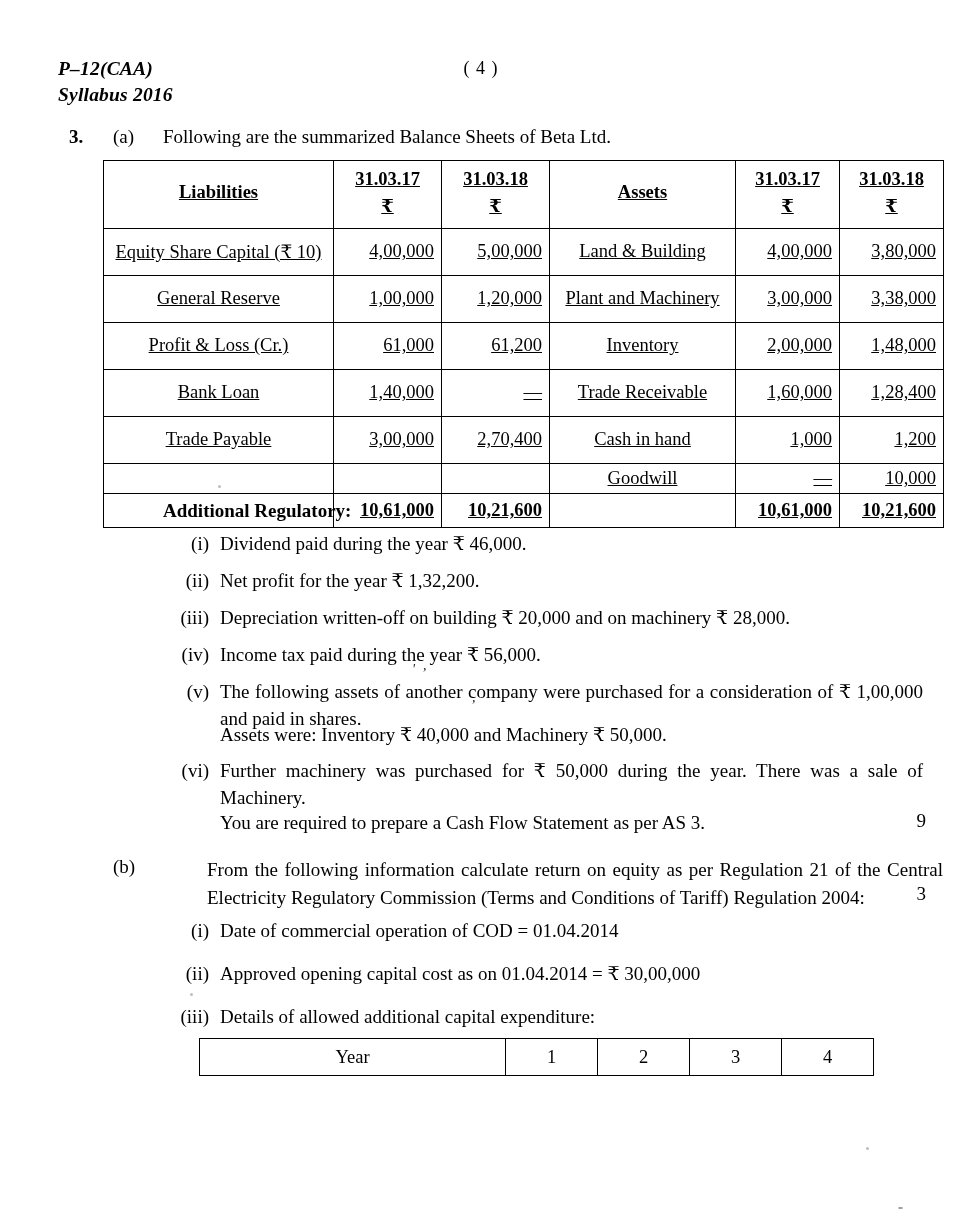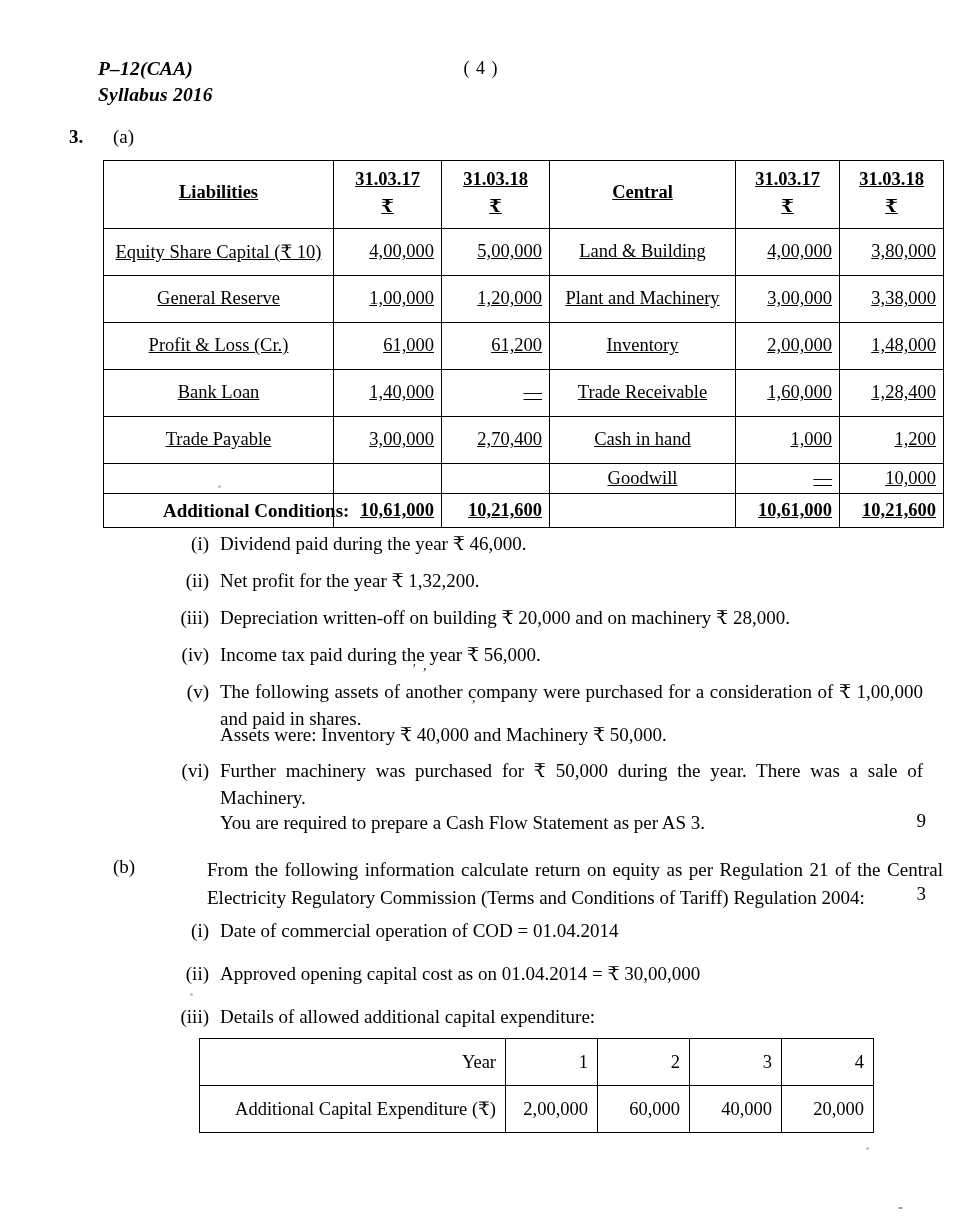--- a/index.html
+++ b/index.html
@@ -28,21 +28,21 @@
   .hdr {
     position: absolute;
     top: 56px;
     left: 58px;
     font-weight: bold;
     font-style: italic;
     font-size: 19.5px;
     line-height: 1.35;
     letter-spacing: 0.2px;
   }
-  .hdr div { white-space: nowrap; margin-left: 40px; }
+  .hdr div { white-space: nowrap; }
   .pageno {
     position: absolute;
     top: 58px;
     left: 0;
     width: 962px;
     text-align: center;
     font-size: 18px;
     letter-spacing: 1px;
   }
 
@@ -172,22 +172,22 @@
     top: 1038px;
     left: 199px;
     width: 674px;
     border-collapse: collapse;
     font-size: 18.5px;
     table-layout: fixed;
   }
   table.capex td {
     border: 1.4px solid #000;
     padding: 4px 9px;
-    height: 47px;
-    text-align: right;
+    height: 37px;
+    text-align: center;
     vertical-align: middle;
   }
   .cx-head { width: 306px; }
   .cx-y { width: 92px; }
 
   
   .artifact {
     position: absolute;
     font-size: 14px;
     color: #222;
@@ -206,37 +206,38 @@
 <div class="page">
 
   <div class="hdr">
     <div>P–12(CAA)</div>
     <div>Syllabus 2016</div>
   </div>
   <div class="pageno">( 4 )</div>
 
   <div class="qnum">3.</div>
   <div class="qpart">(a)</div>
+  <div class="qtext">Following are the summarized Balance Sheets of Beta Ltd.</div>
 
   <table class="bs">
     <thead>
       <tr>
         <th class="c-label">
           <span>Liabilities</span>
         </th>
         <th class="c-amt">
           <span>31.03.17</span>
           <span class="rup">₹</span>
         </th>
         <th class="c-amt">
           <span>31.03.18</span>
           <span class="rup">₹</span>
         </th>
         <th class="c-label2">
-          <span>Central</span>
+          <span>Assets</span>
         </th>
         <th class="c-amt2">
           <span>31.03.17</span>
           <span class="rup">₹</span>
         </th>
         <th class="c-amt2">
           <span>31.03.18</span>
           <span class="rup">₹</span>
         </th>
       </tr>
@@ -294,21 +295,21 @@
         <td class="lbl"></td>
         <td class="amt">10,61,000</td>
         <td class="amt">10,21,600</td>
         <td class="lbl"></td>
         <td class="amt">10,61,000</td>
         <td class="amt">10,21,600</td>
       </tr>
     </tbody>
   </table>
 
-  <div class="addinfo">Additional Conditions:</div>
+  <div class="addinfo">Additional Regulatory:</div>
 
   <div class="li" style="top:531px; left:163px; width:740px;">
     <span class="mk">(i)</span>
     <span class="bd">Dividend paid during the year ₹ 46,000.</span>
   </div>
 
   <div class="li" style="top:568px; left:163px; width:740px;">
     <span class="mk">(ii)</span>
     <span class="bd">Net profit for the year ₹ 1,32,200.</span>
   </div>
@@ -358,27 +359,20 @@
   </div>
 
   <table class="capex">
     <tbody>
       <tr>
         <td class="cx-head">Year</td>
         <td class="cx-y">1</td>
         <td class="cx-y">2</td>
         <td class="cx-y">3</td>
         <td class="cx-y">4</td>
-      </tr>
-      <tr>
-        <td class="cx-head">Additional Capital Expenditure (₹)</td>
-        <td class="cx-y">2,00,000</td>
-        <td class="cx-y">60,000</td>
-        <td class="cx-y">40,000</td>
-        <td class="cx-y">20,000</td>
       </tr>
     </tbody>
   </table>
 
   <span class="artifact" style="top:662px; left:412px;">'</span>
   <span class="artifact" style="top:658px; left:423px;">,</span>
   <span class="artifact" style="top:690px; left:472px;">,</span>
   <span class="speck" style="top:1147px; left:866px; width:3px; height:3px;"></span>
   <span class="speck" style="top:1207px; left:898px; width:5px; height:2px; background:#999;"></span>
   <span class="speck" style="top:485px; left:218px; width:3px; height:3px;"></span>

